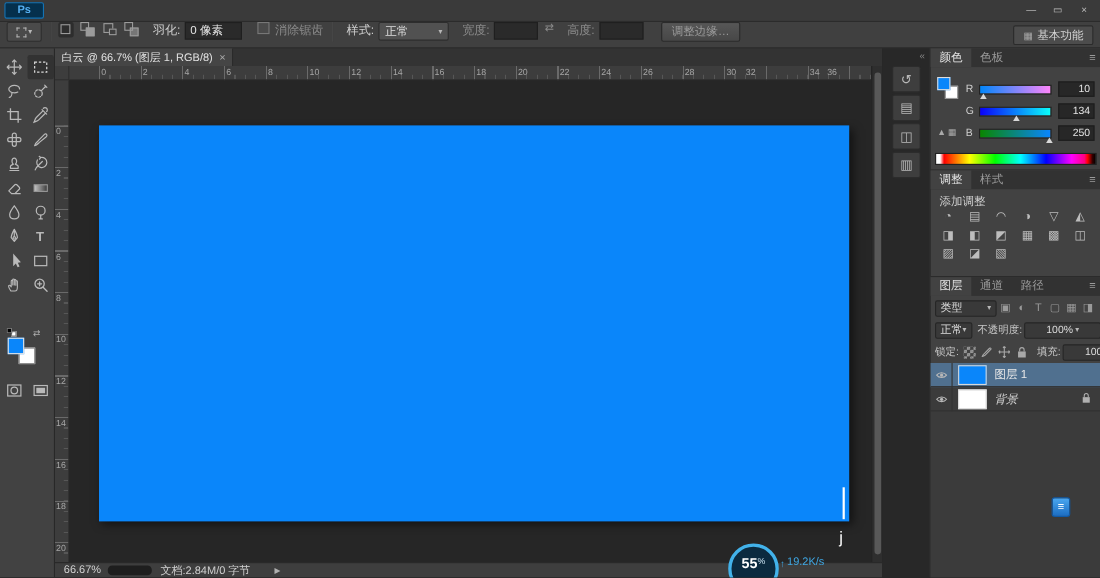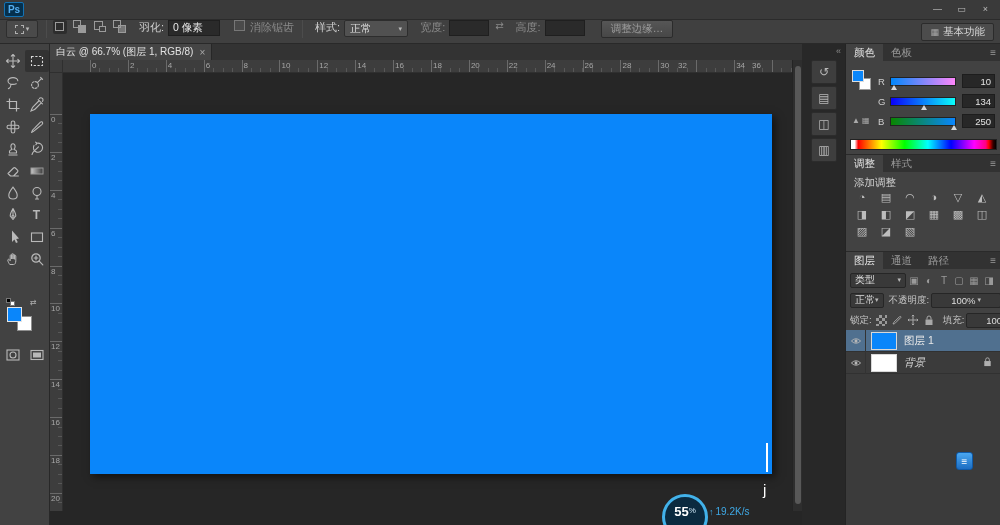--- a/index.html
+++ b/index.html
@@ -2,21 +2,21 @@
 <html><head>
 <meta charset="utf-8">
 <style>
 *{margin:0;padding:0;box-sizing:border-box}
 html,body{width:1000px;height:525px;overflow:hidden;background:#262626;
 font-family:"Liberation Sans","DejaVu Sans",sans-serif}
 .app{position:relative;width:1000px;height:525px;color:#ccc;font-size:11px;user-select:none}
 
 
 .titlebar{position:absolute;left:0;top:0;width:1000px;height:20px;background:#3a3a3a;border-bottom:1px solid #2b2b2b;display:flex;align-items:center}
-.pslogo{width:20px;height:15px;margin-left:4px;background:#05304d;border:1px solid #1473b4;border-radius:2px;color:#55aef0;font-size:10px;font-weight:bold;display:flex;align-items:center;justify-content:center}
+.pslogo{width:36px;height:15px;margin-left:4px;background:#05304d;border:1px solid #1473b4;border-radius:2px;color:#55aef0;font-size:10px;font-weight:bold;display:flex;align-items:center;justify-content:center}
 .menubar{display:flex;margin-left:8px;height:20px;align-items:center}
 .menu{padding:0 7px;font-size:11px;color:#d4d4d4;line-height:20px;cursor:default}
 .winbtns{position:absolute;right:6px;top:2px;display:flex}
 .winbtns span{width:17px;height:14px;margin-left:7px;color:#bdbdbd;font-size:9px;display:flex;align-items:center;justify-content:center}
 
 
 .optionsbar{position:absolute;left:0;top:20px;width:1000px;height:24px;background:#404040;border-bottom:1px solid #292929;display:flex;align-items:flex-start}
 .chip{width:32px;height:18px;margin-left:6px;background:#4a4a4a;border:1px solid #2e2e2e;border-radius:2px;display:flex;align-items:center;justify-content:center;gap:2px}
 .chipbox{width:9px;height:9px;border:1px dashed #b0b0b0;display:inline-block}
 .caret{font-size:7px;color:#b8b8b8}
@@ -368,20 +368,26 @@
   <div class="viewport">
     <div class="canvas" style="background:#0a86fa"></div>
     <div class="tcaret"></div>
     <div class="typedj">j</div>
   </div>
 
   <div class="vscroll">
       <div class="thumb"></div>
     </div>
 
+  <div class="statusbar">
+    <span class="z">66.67%</span>
+    <span class="pill"></span>
+    <span class="d">文档:2.84M/0 字节</span>
+    <span class="p">▶</span>
+  </div>
 
   <div class="dock">
     <span class="expander">«</span>
     <div class="dockicons">
         <div class="dockbtn">↺</div>
         <div class="dockbtn">▤</div>
         <div class="dockbtn">◫</div>
         <div class="dockbtn">▥</div>
       </div>
   </div>

